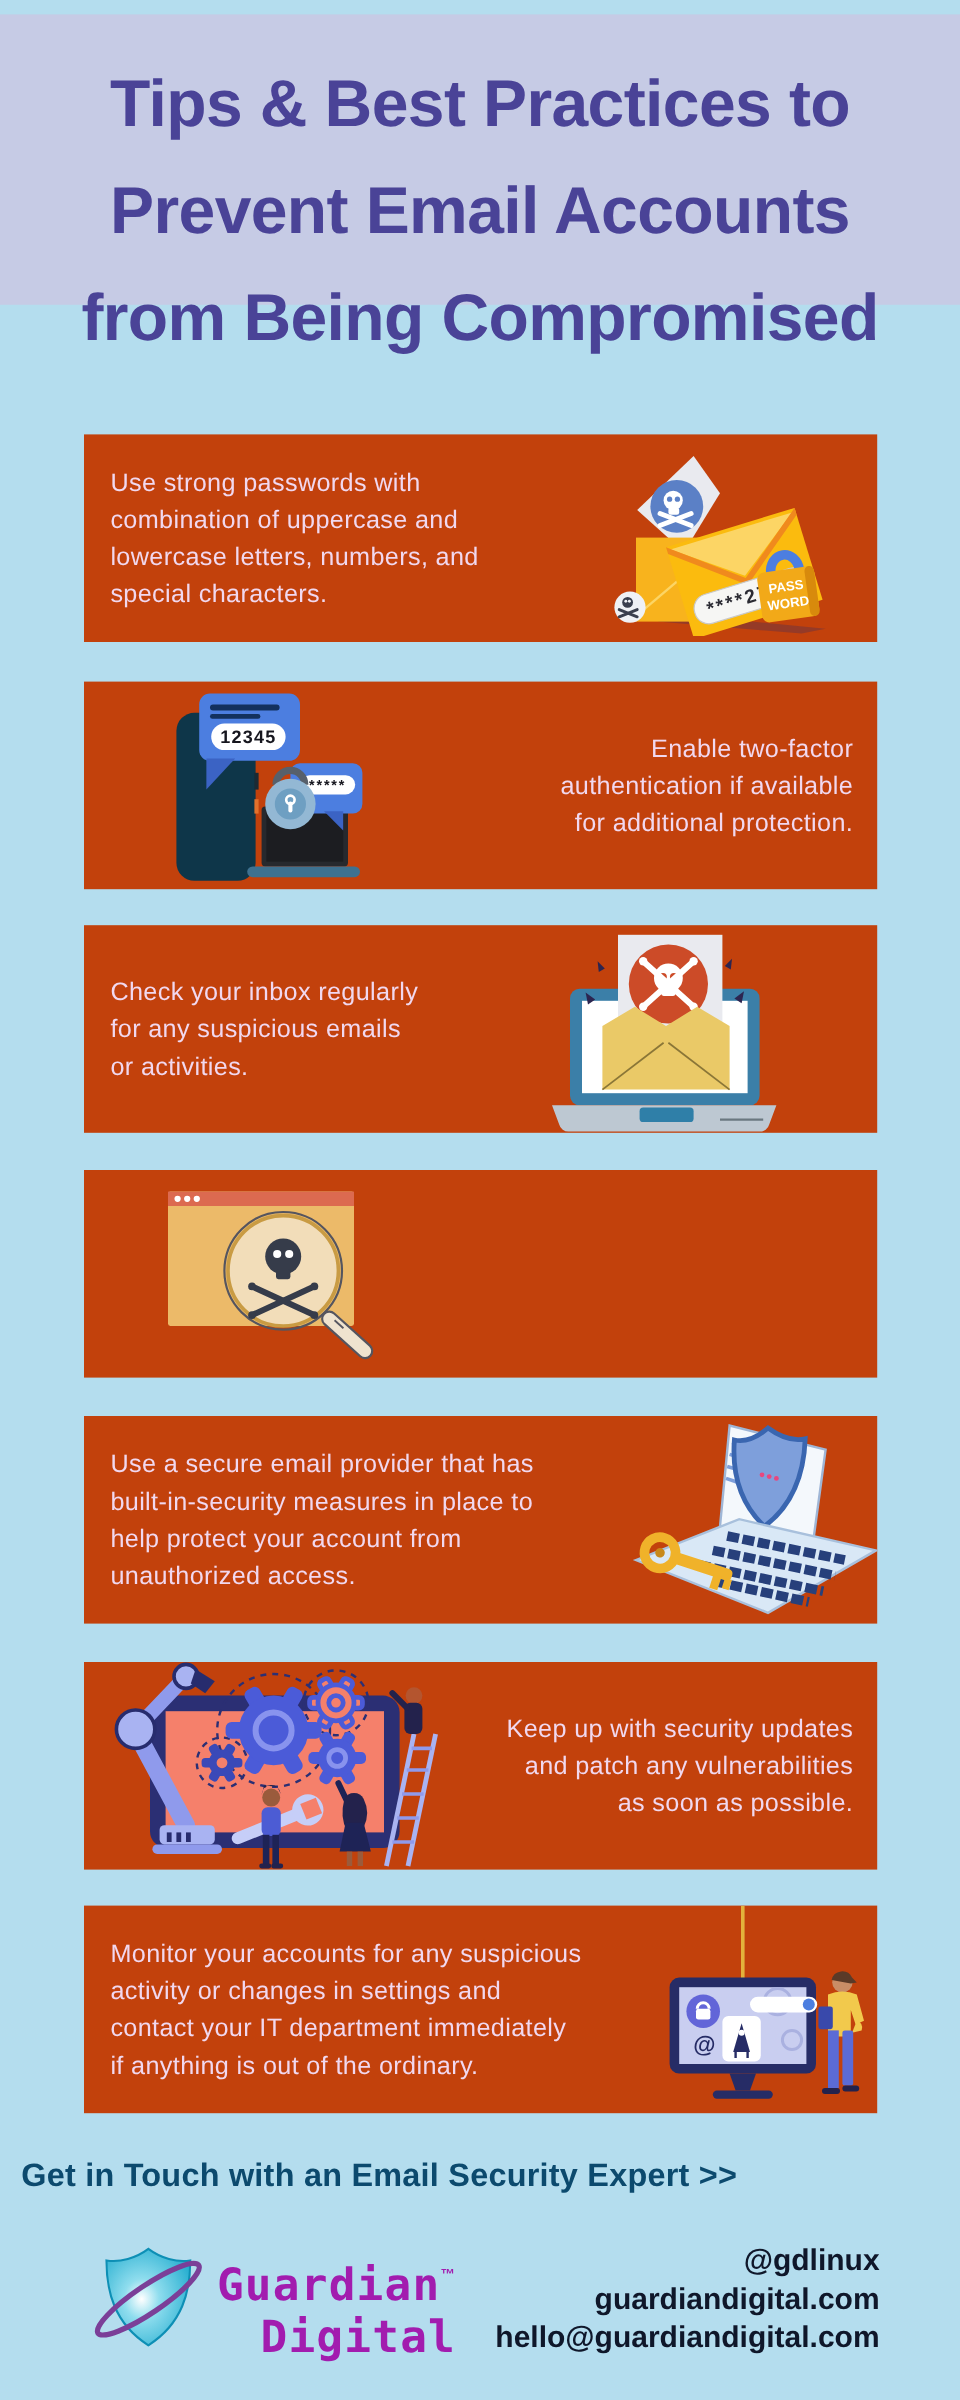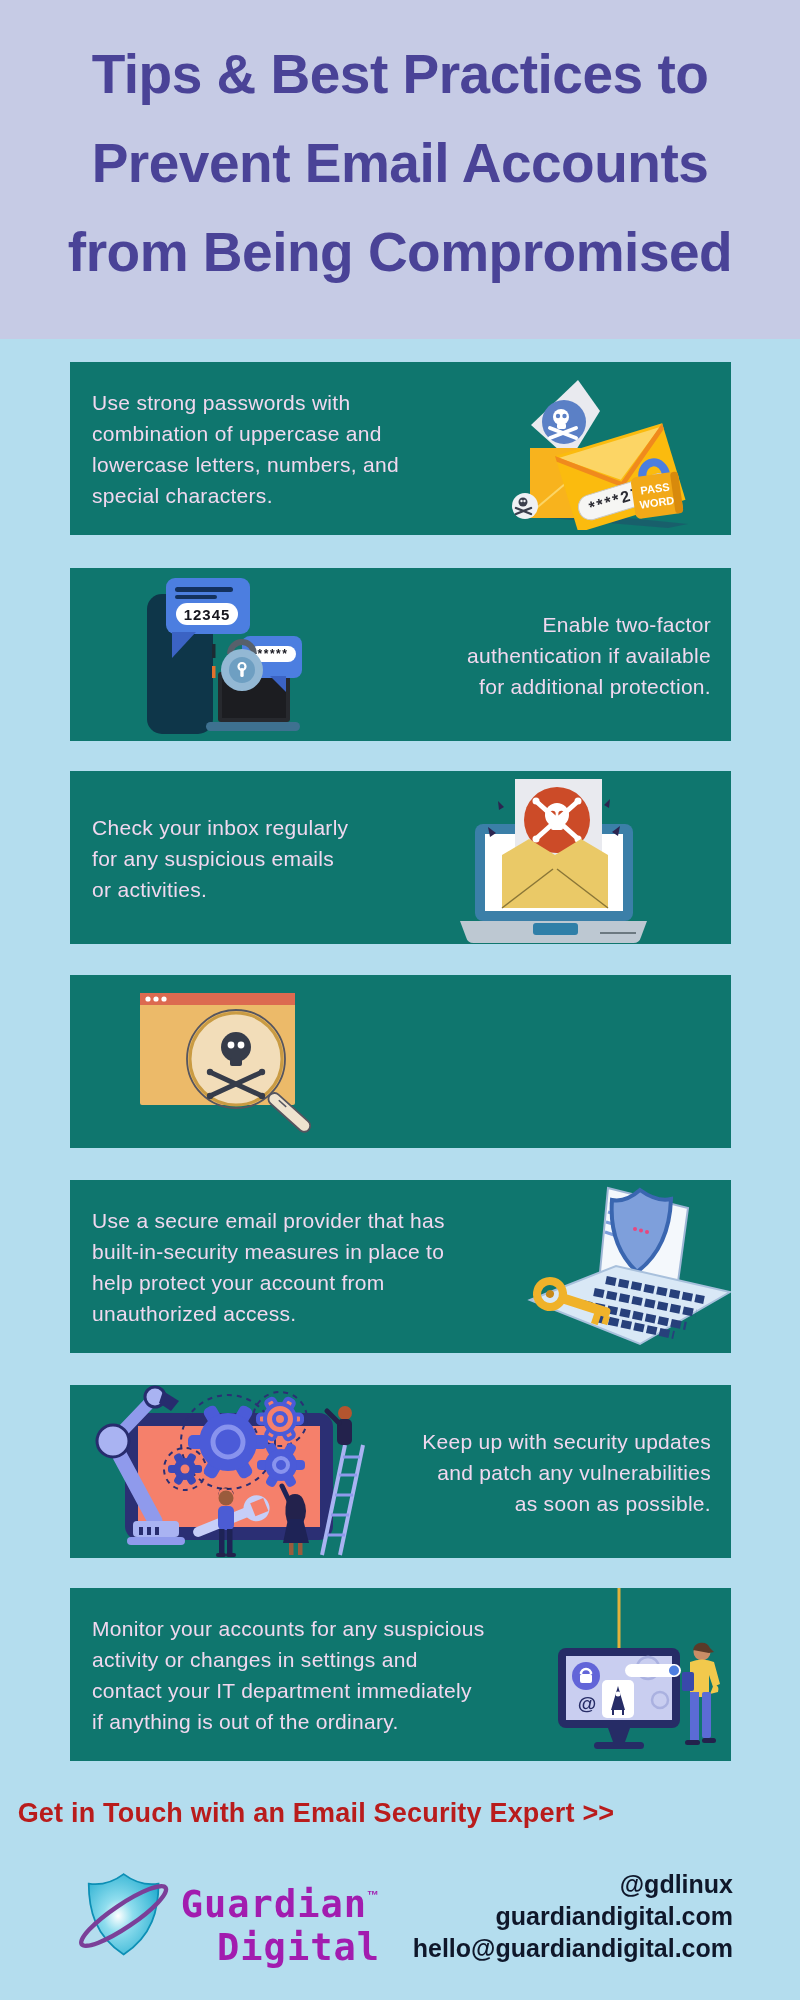--- a/index.html
+++ b/index.html
@@ -1,41 +1,41 @@
 <!DOCTYPE html>
 <html><head>
 <meta charset="utf-8">
 <style>
   html,body{margin:0;padding:0;background:#B4DDEE;}
   .page{position:relative;width:800px;height:2000px;overflow:hidden;
         background:#B4DDEE;font-family:"Liberation Sans",sans-serif;}
 
   
-  .header{position:absolute;left:0;top:0;width:800px;height:339px;background:#C6CBE5;}
+  .header{position:absolute;left:0;top:12px;width:800px;height:242px;background:#C6CBE5;}
   .title{position:absolute;left:0;top:30px;width:800px;margin:0;text-align:center;
          font-size:55px;line-height:89px;font-weight:bold;color:#4A4397;
          white-space:pre;letter-spacing:-0.5px;}
 
   
-  .card{position:absolute;left:70px;width:661px;height:173px;background:#0f766e;overflow:hidden;}
+  .card{position:absolute;left:70px;width:661px;height:173px;background:#c2410c;overflow:hidden;}
   .card1{top:362px}.card2{top:568px}.card3{top:771px}.card4{top:975px}
   .card5{top:1180px}.card6{top:1385px}.card7{top:1588px}
   .tip{position:absolute;top:50%;transform:translateY(-50%);margin:0;
        font-size:21px;line-height:31px;color:#F1D8EF;letter-spacing:0.3px;white-space:pre;}
   .tip.left{left:22px;text-align:left;}
   .tip.right{right:20px;text-align:right;}
   .illus{position:absolute;display:block;}
   .i1{left:388px;top:16px;} .i2{left:30px;top:6px;} .i3{left:370px;top:0;}
   .i4{left:30px;top:8px;} .i5{left:418px;top:2px;} .i6{left:5px;top:0;}
   .i7{left:460px;top:0;}
   svg text{font-family:"Liberation Sans",sans-serif;}
 
   
   .cta{position:absolute;left:0;top:1798px;width:632px;text-align:center;
-       font-size:27px;font-weight:bold;color:#b91c1c;letter-spacing:0.2px;cursor:pointer;}
+       font-size:27px;font-weight:bold;color:#0c4a6e;letter-spacing:0.2px;cursor:pointer;}
 
   
   .logo{position:absolute;left:80px;top:1860px;width:300px;height:120px;}
   .logo svg{position:absolute;left:0;top:4px;}
   .wordmark{position:absolute;left:88px;top:14px;width:212px;text-align:right;
             font-family:"DejaVu Sans Mono",monospace;font-weight:bold;color:#a21caf;}
   .wordmark .l1{font-size:37px;line-height:42px;letter-spacing:1px;}
   .wordmark .l2{font-size:37px;line-height:44px;letter-spacing:1px;}
   .wordmark sup{font-size:12px;font-family:"Liberation Sans",sans-serif;vertical-align:18px;}
   .contacts{position:absolute;right:67px;top:1868px;text-align:right;

